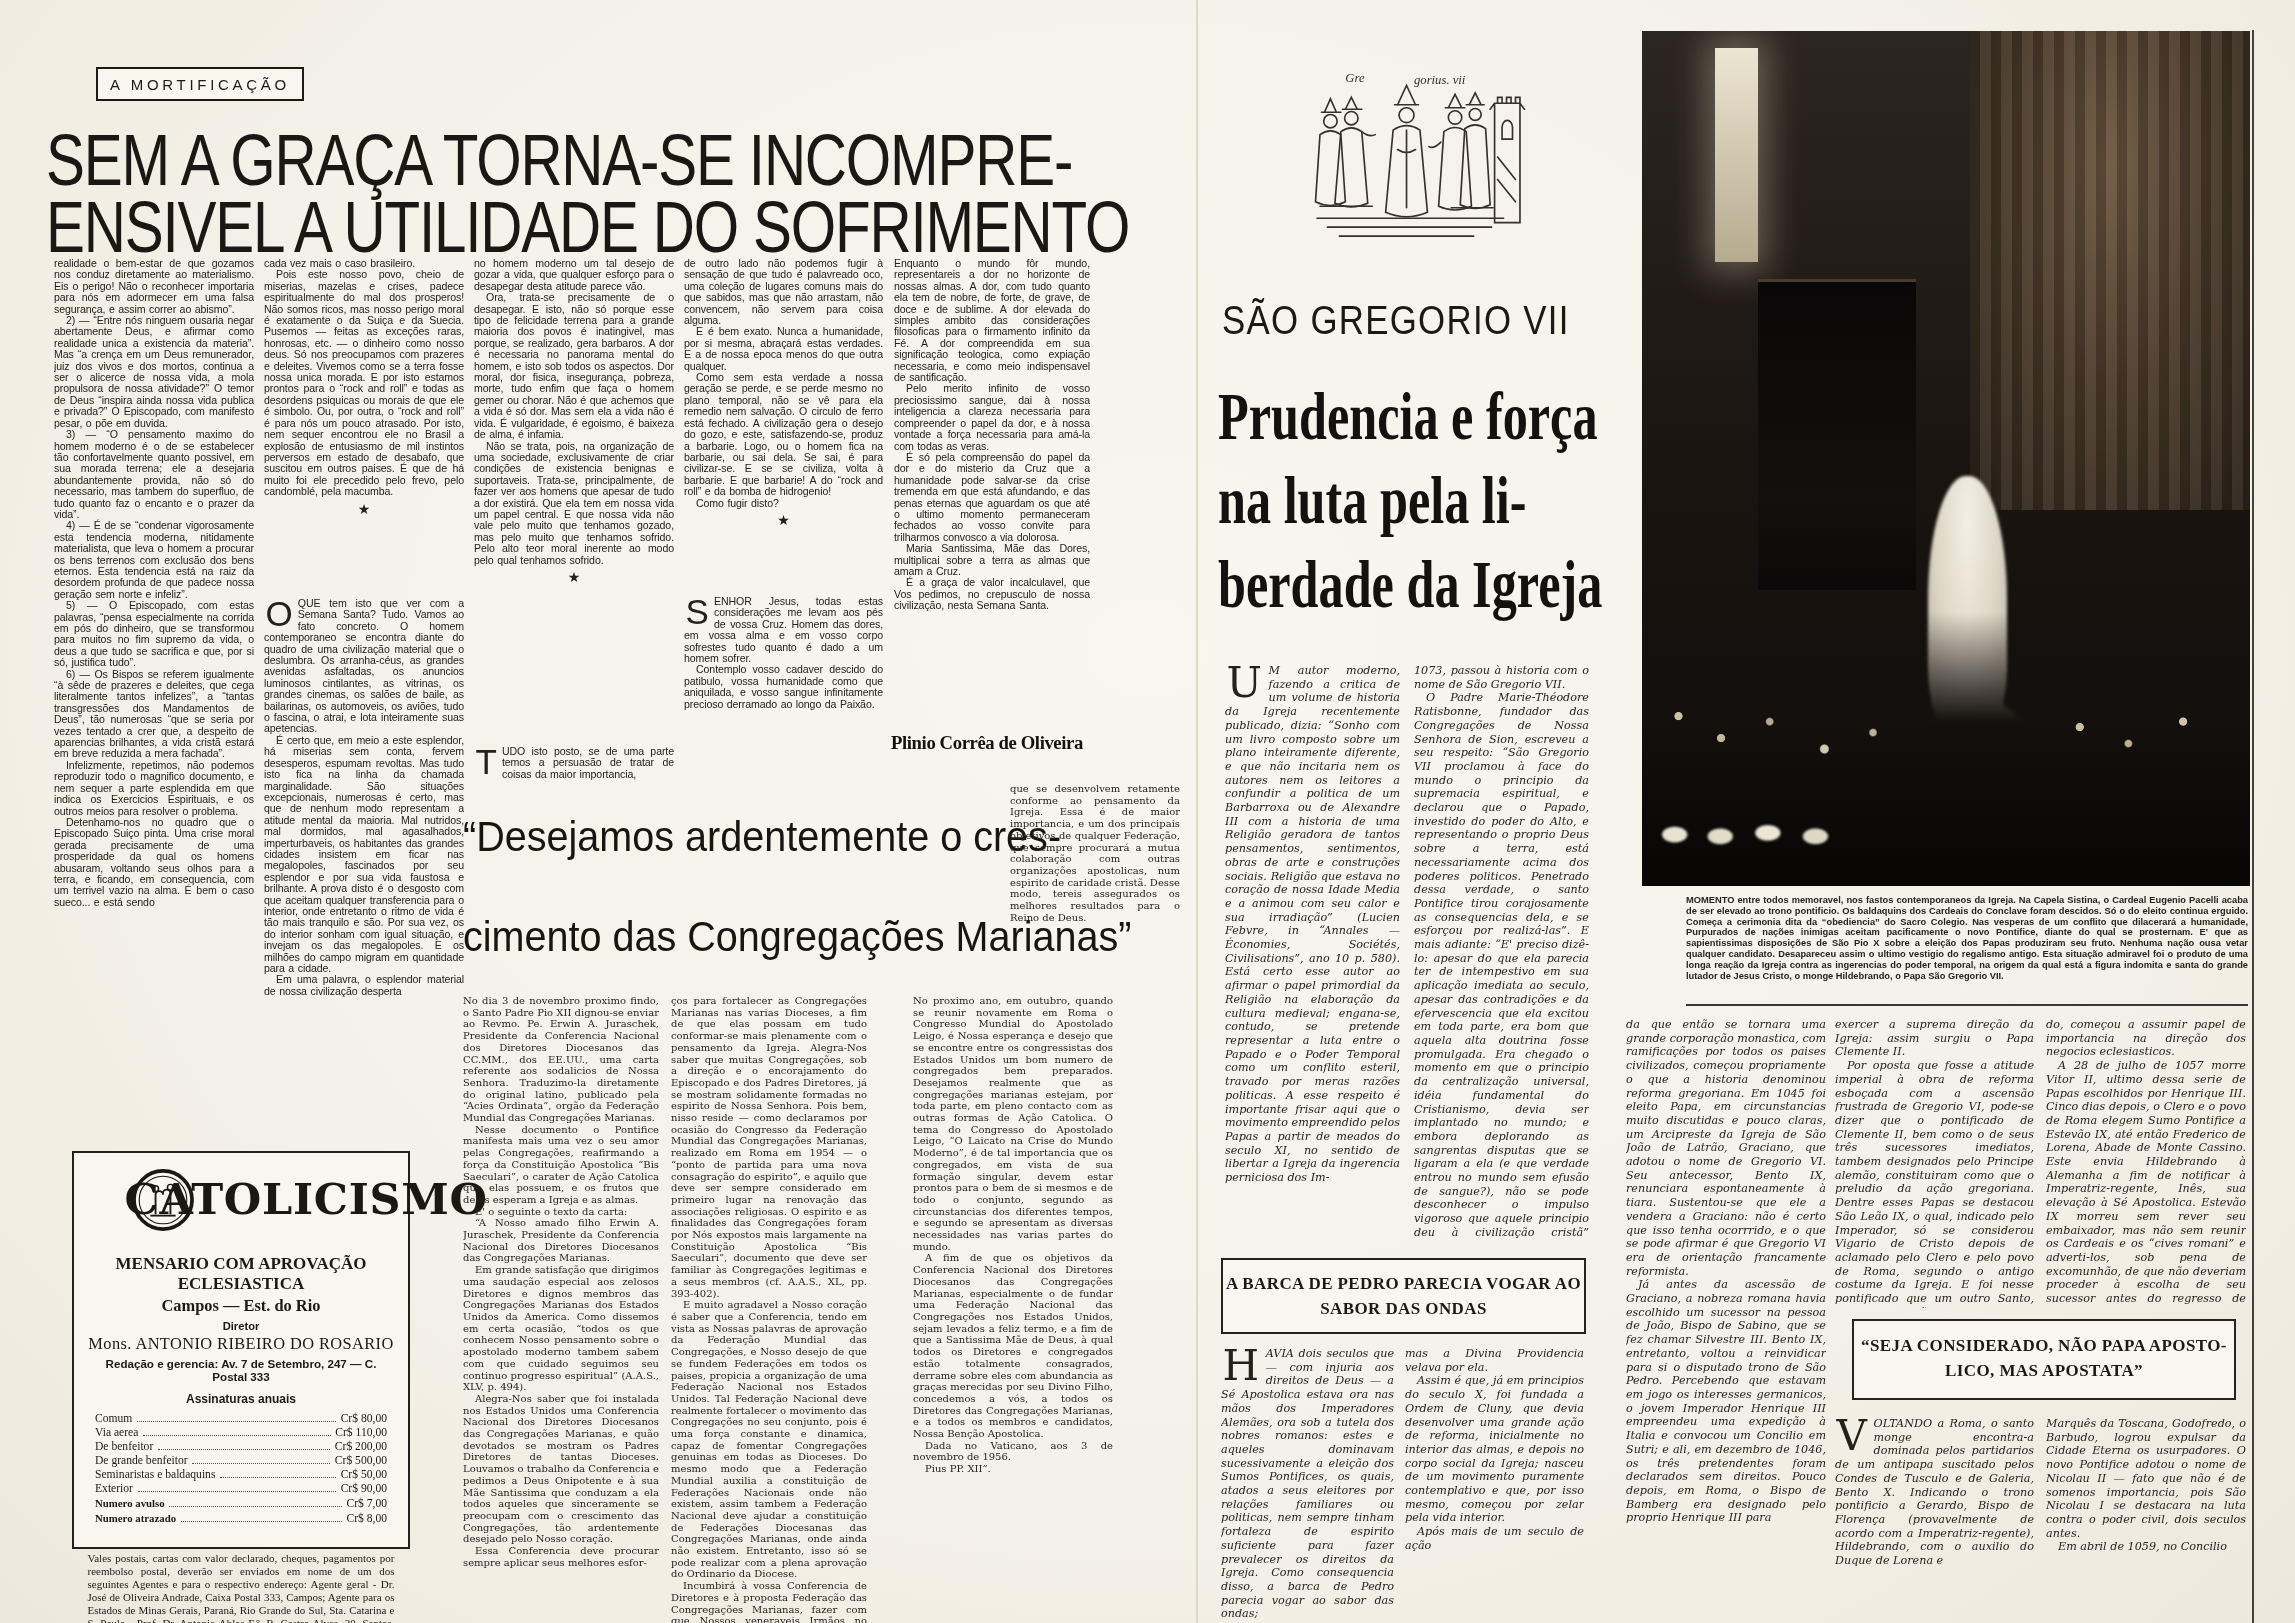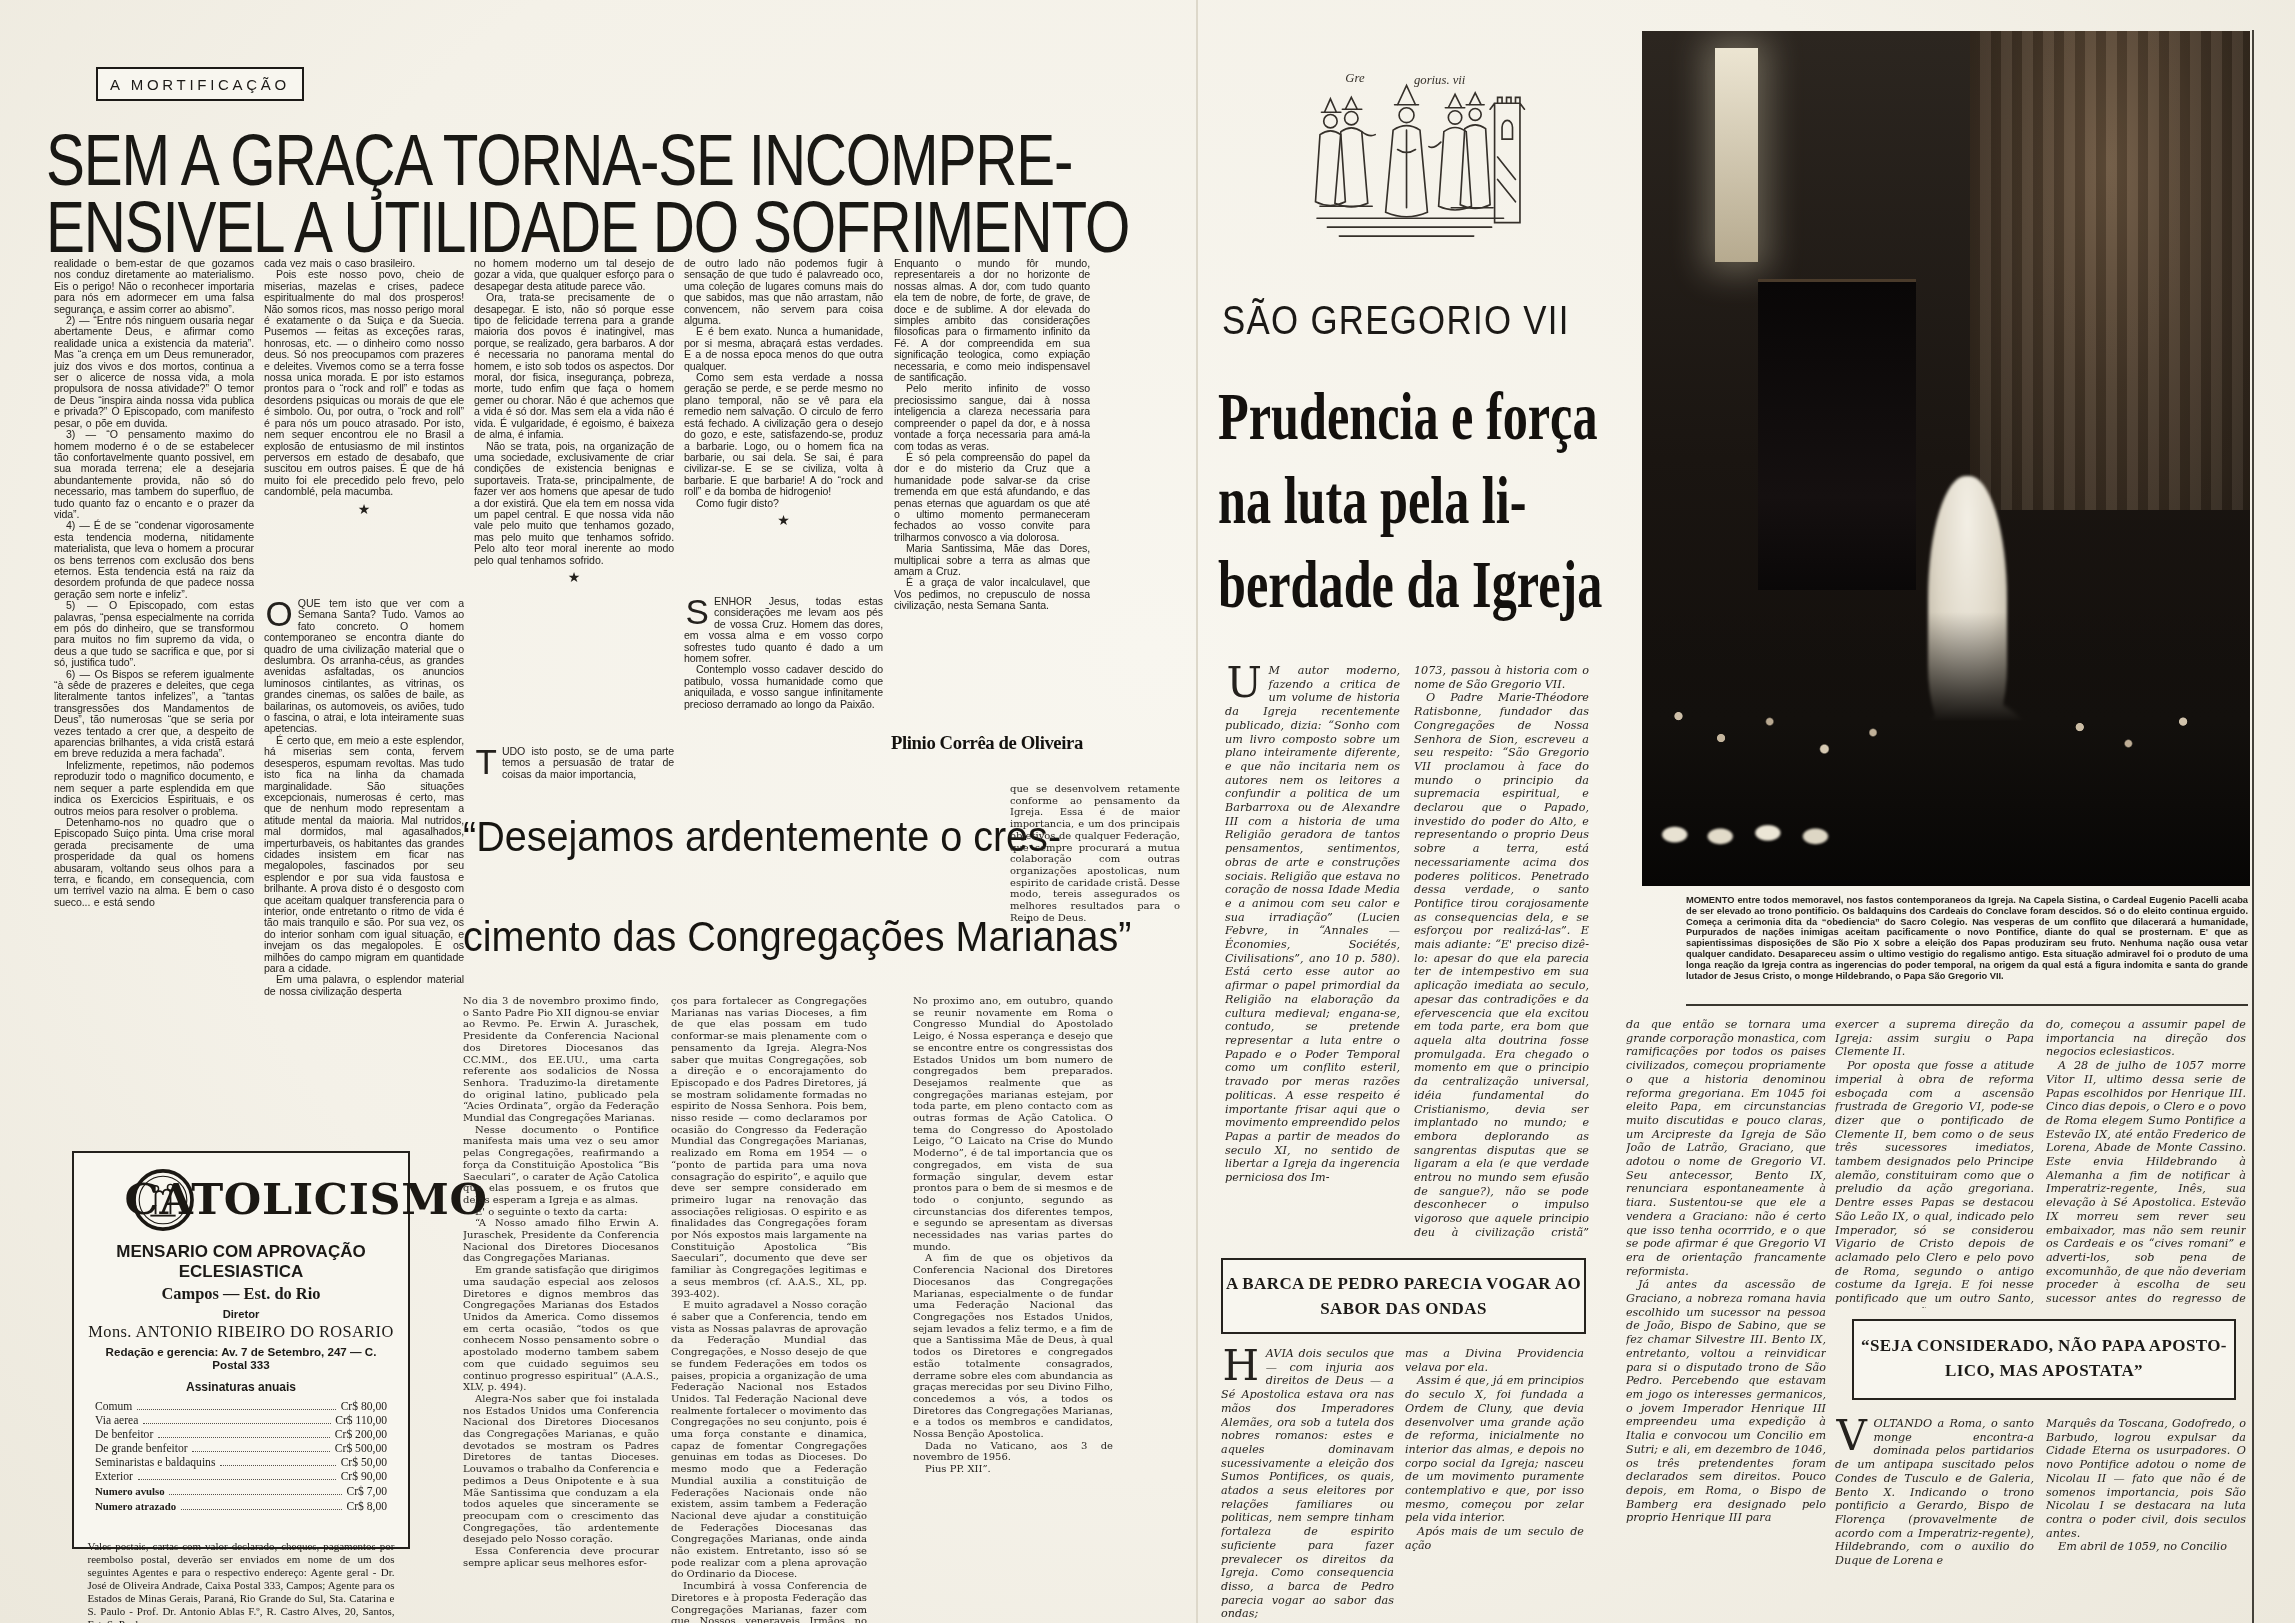--- a/index.html
+++ b/index.html
@@ -24,21 +24,21 @@
     transform:scaleX(.8);transform-origin:0 0;letter-spacing:-1.5px;color:#191814;font-weight:400;}
   .byline{left:891px;top:732px;font-family:"Liberation Serif",serif;font-weight:bold;
     font-size:18.7px;letter-spacing:-0.4px;color:#14120f;}
   
   .adbox{left:72px;top:1151px;width:338px;height:398px;border:2.2px solid #24211c;
     padding:10.5px 13.5px;box-sizing:border-box;text-align:center;background:#f8f6ef;}
   .adlogo{position:relative;height:72px;margin-top:3px;}
   .adlogo .medal{position:absolute;left:43px;top:1.5px;}
   .adlogo .word{position:absolute;left:37px;top:7.5px;font-family:"DejaVu Serif",serif;
     font-weight:bold;font-size:43px;letter-spacing:0.7px;color:#1b1813;}
-  .adline1{font-family:Liberation Sans, sans-serif;font-weight:bold;font-size:17px;margin-top:3px;}
+  .adline1{font-family:Liberation Serif, serif;font-weight:bold;font-size:17px;margin-top:15px;}
   .adline2{font-family:"Liberation Serif",serif;font-weight:bold;font-size:16.4px;margin-top:2.2px;}
   .adlbl{font-weight:bold;font-size:11.2px;margin-top:4.5px;}
   .addir{font-family:"Liberation Serif",serif;font-size:16.4px;margin-top:1.5px;letter-spacing:0.4px;}
   .adaddr{font-weight:bold;font-size:11.6px;margin-top:3.7px;}
   .adsubt{font-weight:bold;font-size:12px;margin-top:9px;}
   .adlist{margin:6px 7.5px 0;text-align:left;font-family:"Liberation Serif",serif;font-size:11.6px;}
   .adrow{display:flex;align-items:baseline;line-height:14px;}
   .adrow .lbl{white-space:nowrap;}
   .adrow .dots{flex:1;border-bottom:1.5px dotted #55524a;margin:0 4.5px 2.2px;}
   .adrow .val{white-space:nowrap;}

